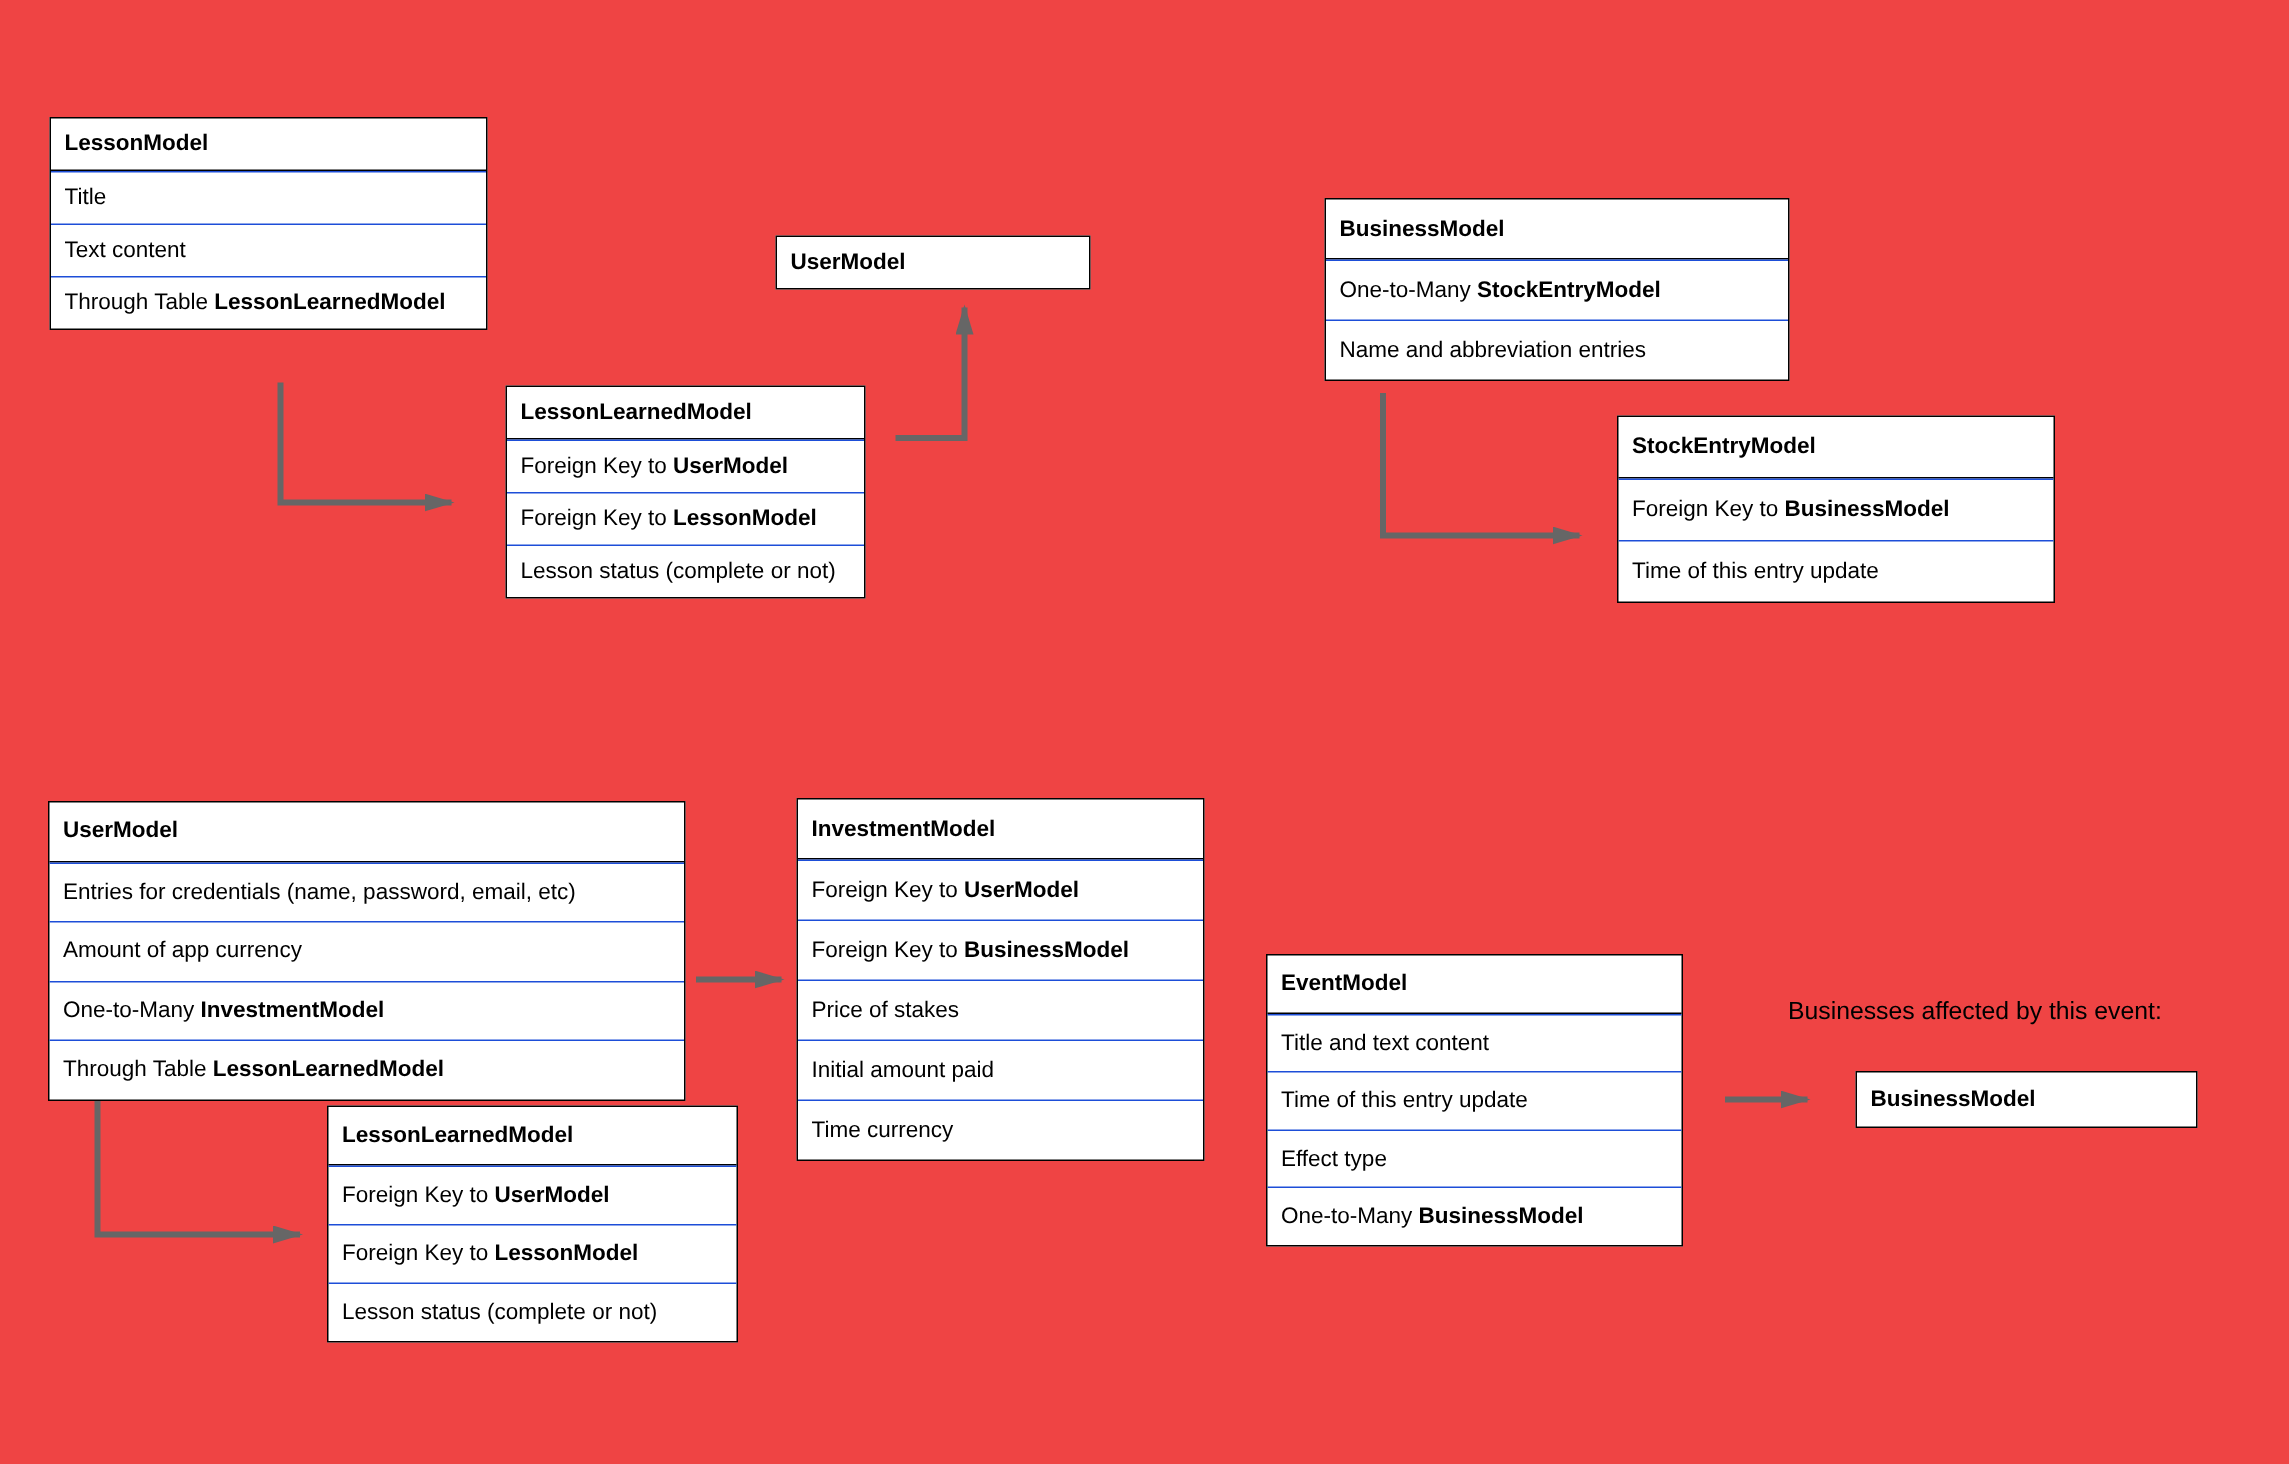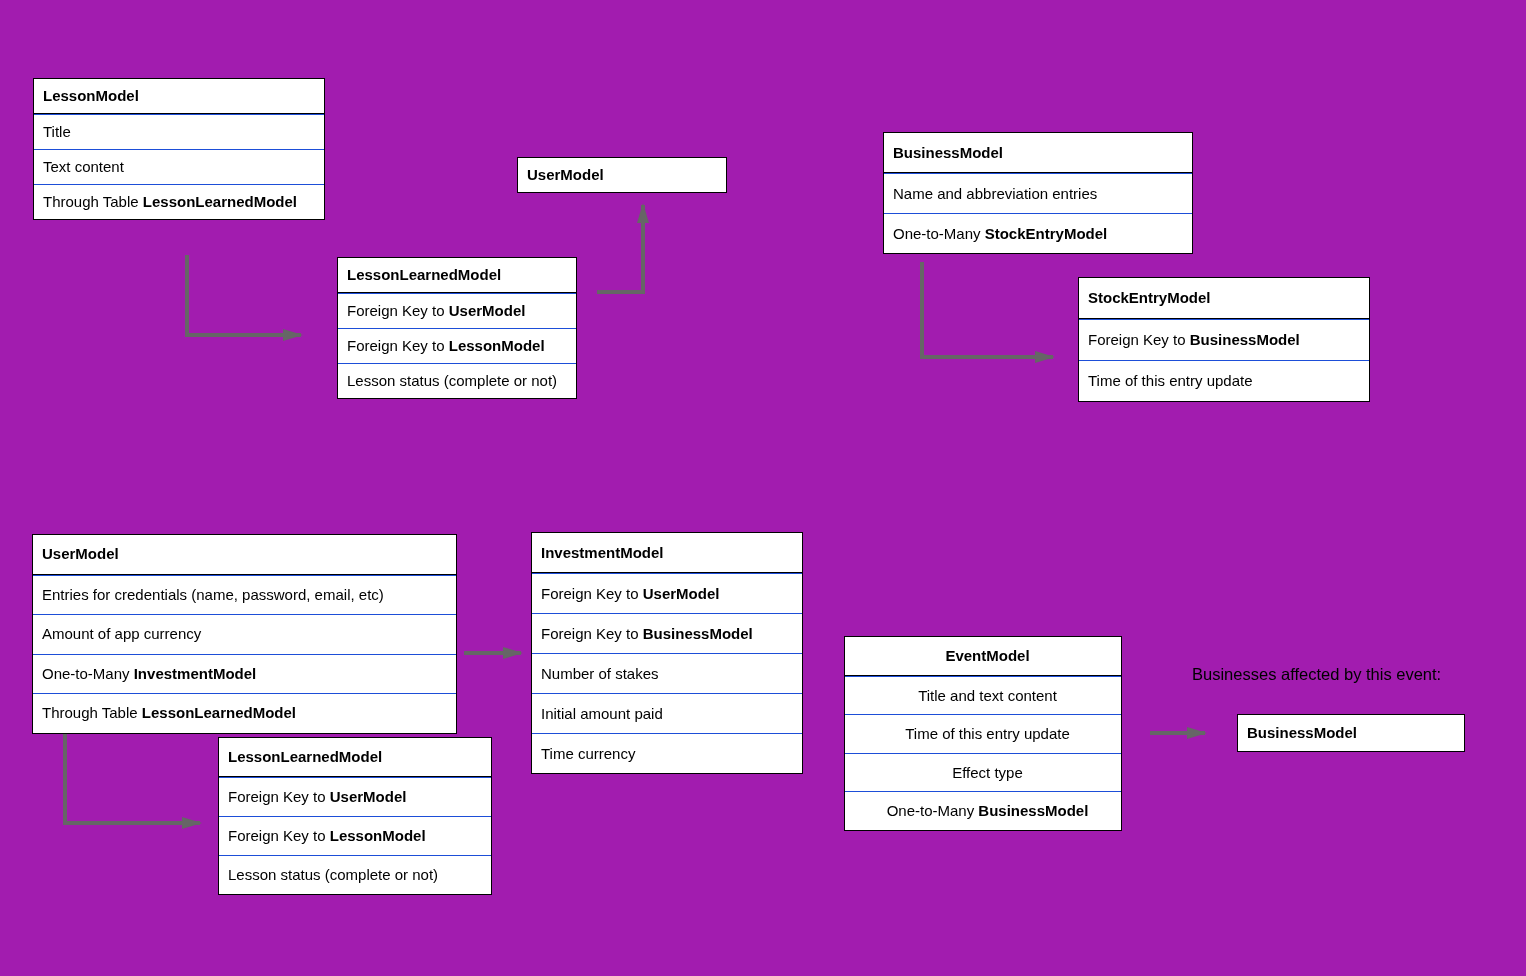--- a/index.html
+++ b/index.html
@@ -1,20 +1,20 @@
 <!DOCTYPE html>
 <html><head>
 <meta charset="utf-8">
 <style>
   html,body{margin:0;padding:0;background:#ffffff;}
   .canvas{
     position:relative;
     width:1526px;
     height:976px;
-    background:#a21caf;
+    background:#ef4444;
     font-family:"Liberation Sans", sans-serif;
     color:#000000;
     overflow:hidden;
   }
   .arrows-layer{
     position:absolute;
     left:0;top:0;
     width:1526px;height:976px;
     pointer-events:none;
   }
@@ -89,55 +89,55 @@
 
   <div class="model-table" style="left:337px; top:257px; width:240px; --rh:34px;">
       <div class="tbl-header">LessonLearnedModel</div>
       <div class="tbl-row"><span>Foreign Key to </span><span class="b">UserModel</span></div>
       <div class="tbl-row"><span>Foreign Key to </span><span class="b">LessonModel</span></div>
       <div class="tbl-row"><span>Lesson status (complete or not)</span></div>
     </div>
 
   <div class="model-table" style="left:883px; top:132px; width:310px; --rh:39px;">
       <div class="tbl-header">BusinessModel</div>
+      <div class="tbl-row"><span>One-to-Many </span><span class="b">StockEntryModel</span></div>
       <div class="tbl-row"><span>Name and abbreviation entries</span></div>
-      <div class="tbl-row"><span>One-to-Many </span><span class="b">StockEntryModel</span></div>
     </div>
 
   <div class="model-table" style="left:1078px;top:277px; width:292px; --rh:40px;">
       <div class="tbl-header">StockEntryModel</div>
       <div class="tbl-row"><span>Foreign Key to </span><span class="b">BusinessModel</span></div>
       <div class="tbl-row"><span>Time of this entry update</span></div>
     </div>
 
   <div class="model-table" style="left:32px;  top:534px; width:425px; --rh:38.5px;">
       <div class="tbl-header">UserModel</div>
       <div class="tbl-row"><span>Entries for credentials (name, password, email, etc)</span></div>
       <div class="tbl-row"><span>Amount of app currency</span></div>
       <div class="tbl-row"><span>One-to-Many </span><span class="b">InvestmentModel</span></div>
       <div class="tbl-row"><span>Through Table </span><span class="b">LessonLearnedModel</span></div>
     </div>
 
   <div class="model-table" style="left:531px; top:532px; width:272px; --rh:39px;">
       <div class="tbl-header">InvestmentModel</div>
       <div class="tbl-row"><span>Foreign Key to </span><span class="b">UserModel</span></div>
       <div class="tbl-row"><span>Foreign Key to </span><span class="b">BusinessModel</span></div>
-      <div class="tbl-row"><span>Number of stakes</span></div>
+      <div class="tbl-row"><span>Price of stakes</span></div>
       <div class="tbl-row"><span>Initial amount paid</span></div>
       <div class="tbl-row"><span>Time currency</span></div>
     </div>
 
   <div class="model-table" style="left:218px; top:737px; width:274px; --rh:38px;">
       <div class="tbl-header">LessonLearnedModel</div>
       <div class="tbl-row"><span>Foreign Key to </span><span class="b">UserModel</span></div>
       <div class="tbl-row"><span>Foreign Key to </span><span class="b">LessonModel</span></div>
       <div class="tbl-row"><span>Lesson status (complete or not)</span></div>
     </div>
 
-  <div class="model-table" style="left:844px; top:636px; width:278px;text-align:center; --rh:37.5px;">
+  <div class="model-table" style="left:844px; top:636px; width:278px; --rh:37.5px;">
       <div class="tbl-header">EventModel</div>
       <div class="tbl-row"><span>Title and text content</span></div>
       <div class="tbl-row"><span>Time of this entry update</span></div>
       <div class="tbl-row"><span>Effect type</span></div>
       <div class="tbl-row"><span>One-to-Many </span><span class="b">BusinessModel</span></div>
     </div>
 
   <div class="model-table" style="left:1237px;top:714px; width:228px; --rh:36px;">
       <div class="tbl-header">BusinessModel</div>
     </div>

